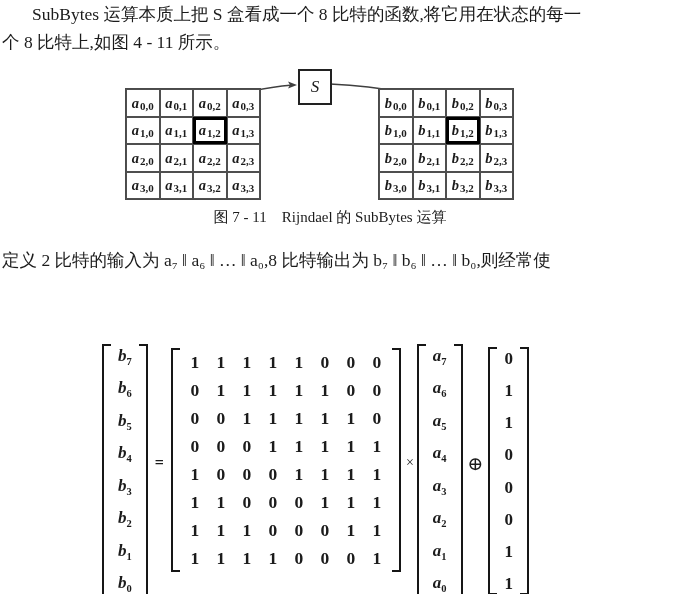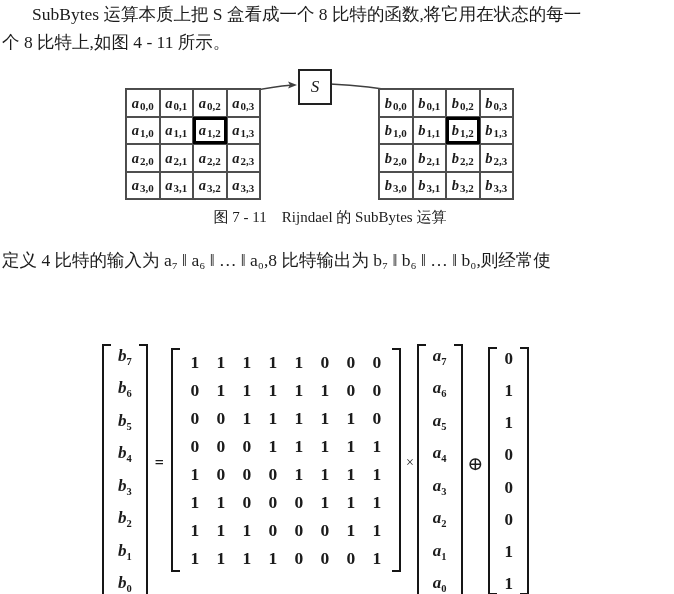--- a/index.html
+++ b/index.html
@@ -230,21 +230,21 @@
       <div class="gcell">
         <i>b</i>
         <sub>3,3</sub>
       </div>
     </div>
 </div>
 
 <div id="caption">图 7 - 11　Rijndael 的 SubBytes 运算</div>
 
 <div class="para" style="top:246px">
-  <div class="pline">定义 4 比特的输入为 a₇ ‖ a₆ ‖ … ‖ a₀,8 比特输出为 b₇ ‖ b₆ ‖ … ‖ b₀,则经常使</div>
+  <div class="pline">定义 2 比特的输入为 a₇ ‖ a₆ ‖ … ‖ a₀,8 比特输出为 b₇ ‖ b₆ ‖ … ‖ b₀,则经常使</div>
 </div>
 
 <div id="equation">
   <div class="vecwrap">
     <div class="br l"></div>
     <div class="vcol">
         <div class="ventry"><i>b</i><sub>7</sub></div>
         <div class="ventry"><i>b</i><sub>6</sub></div>
         <div class="ventry"><i>b</i><sub>5</sub></div>
         <div class="ventry"><i>b</i><sub>4</sub></div>

